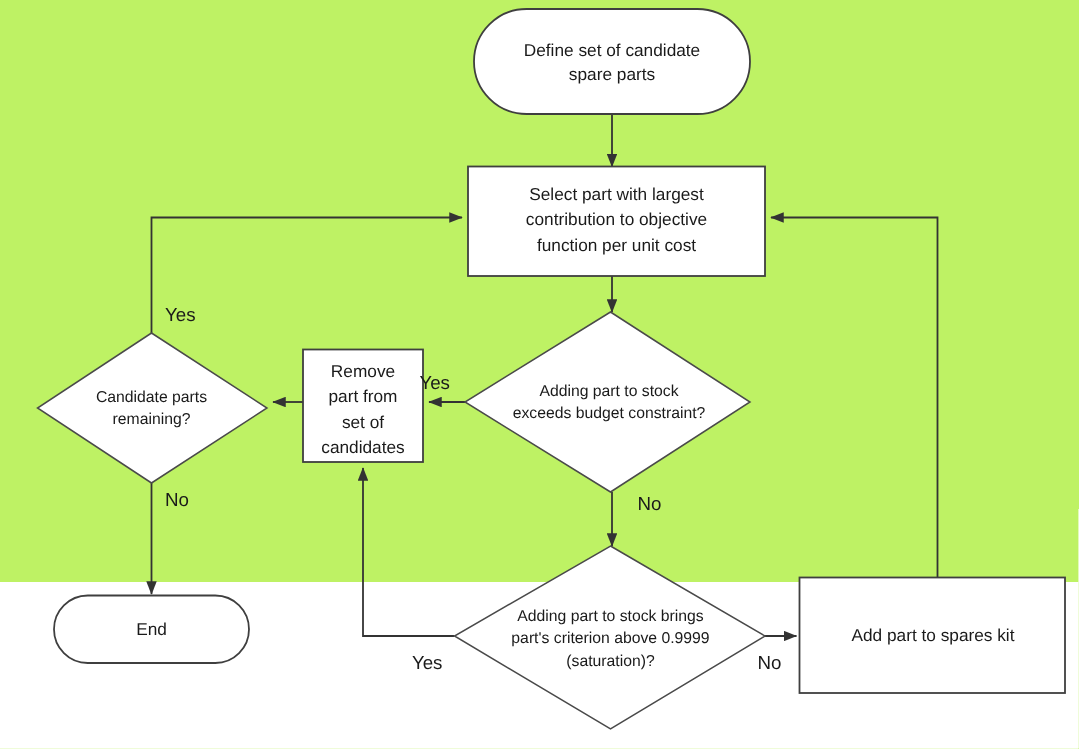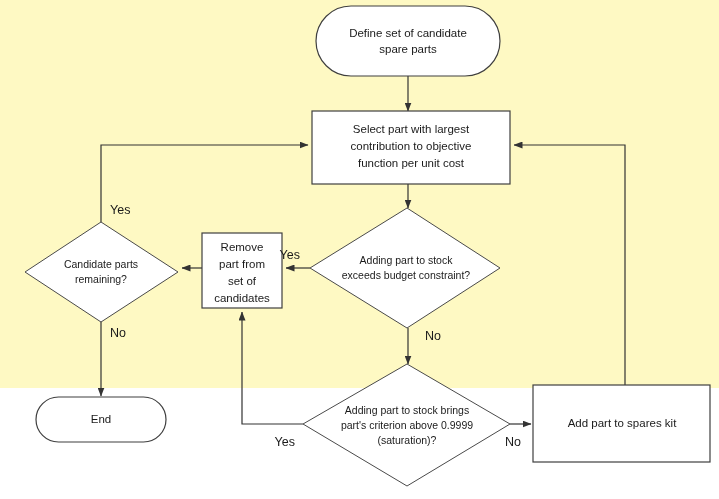--- a/index.html
+++ b/index.html
@@ -11,21 +11,21 @@
   body {
     width: 719px;
     height: 499px;
     font-family: "Liberation Sans", sans-serif;
     overflow: hidden;
   }
   #flowchart-canvas {
     position: relative;
     width: 719px;
     height: 388px;
-    background: #fef9c3;
+    background: #bef264;
   }
   svg.chart-svg {
     position: absolute;
     top: 0;
     left: 0;
     width: 719px;
     height: 499px;
     display: block;
   }
   .node-shape {

